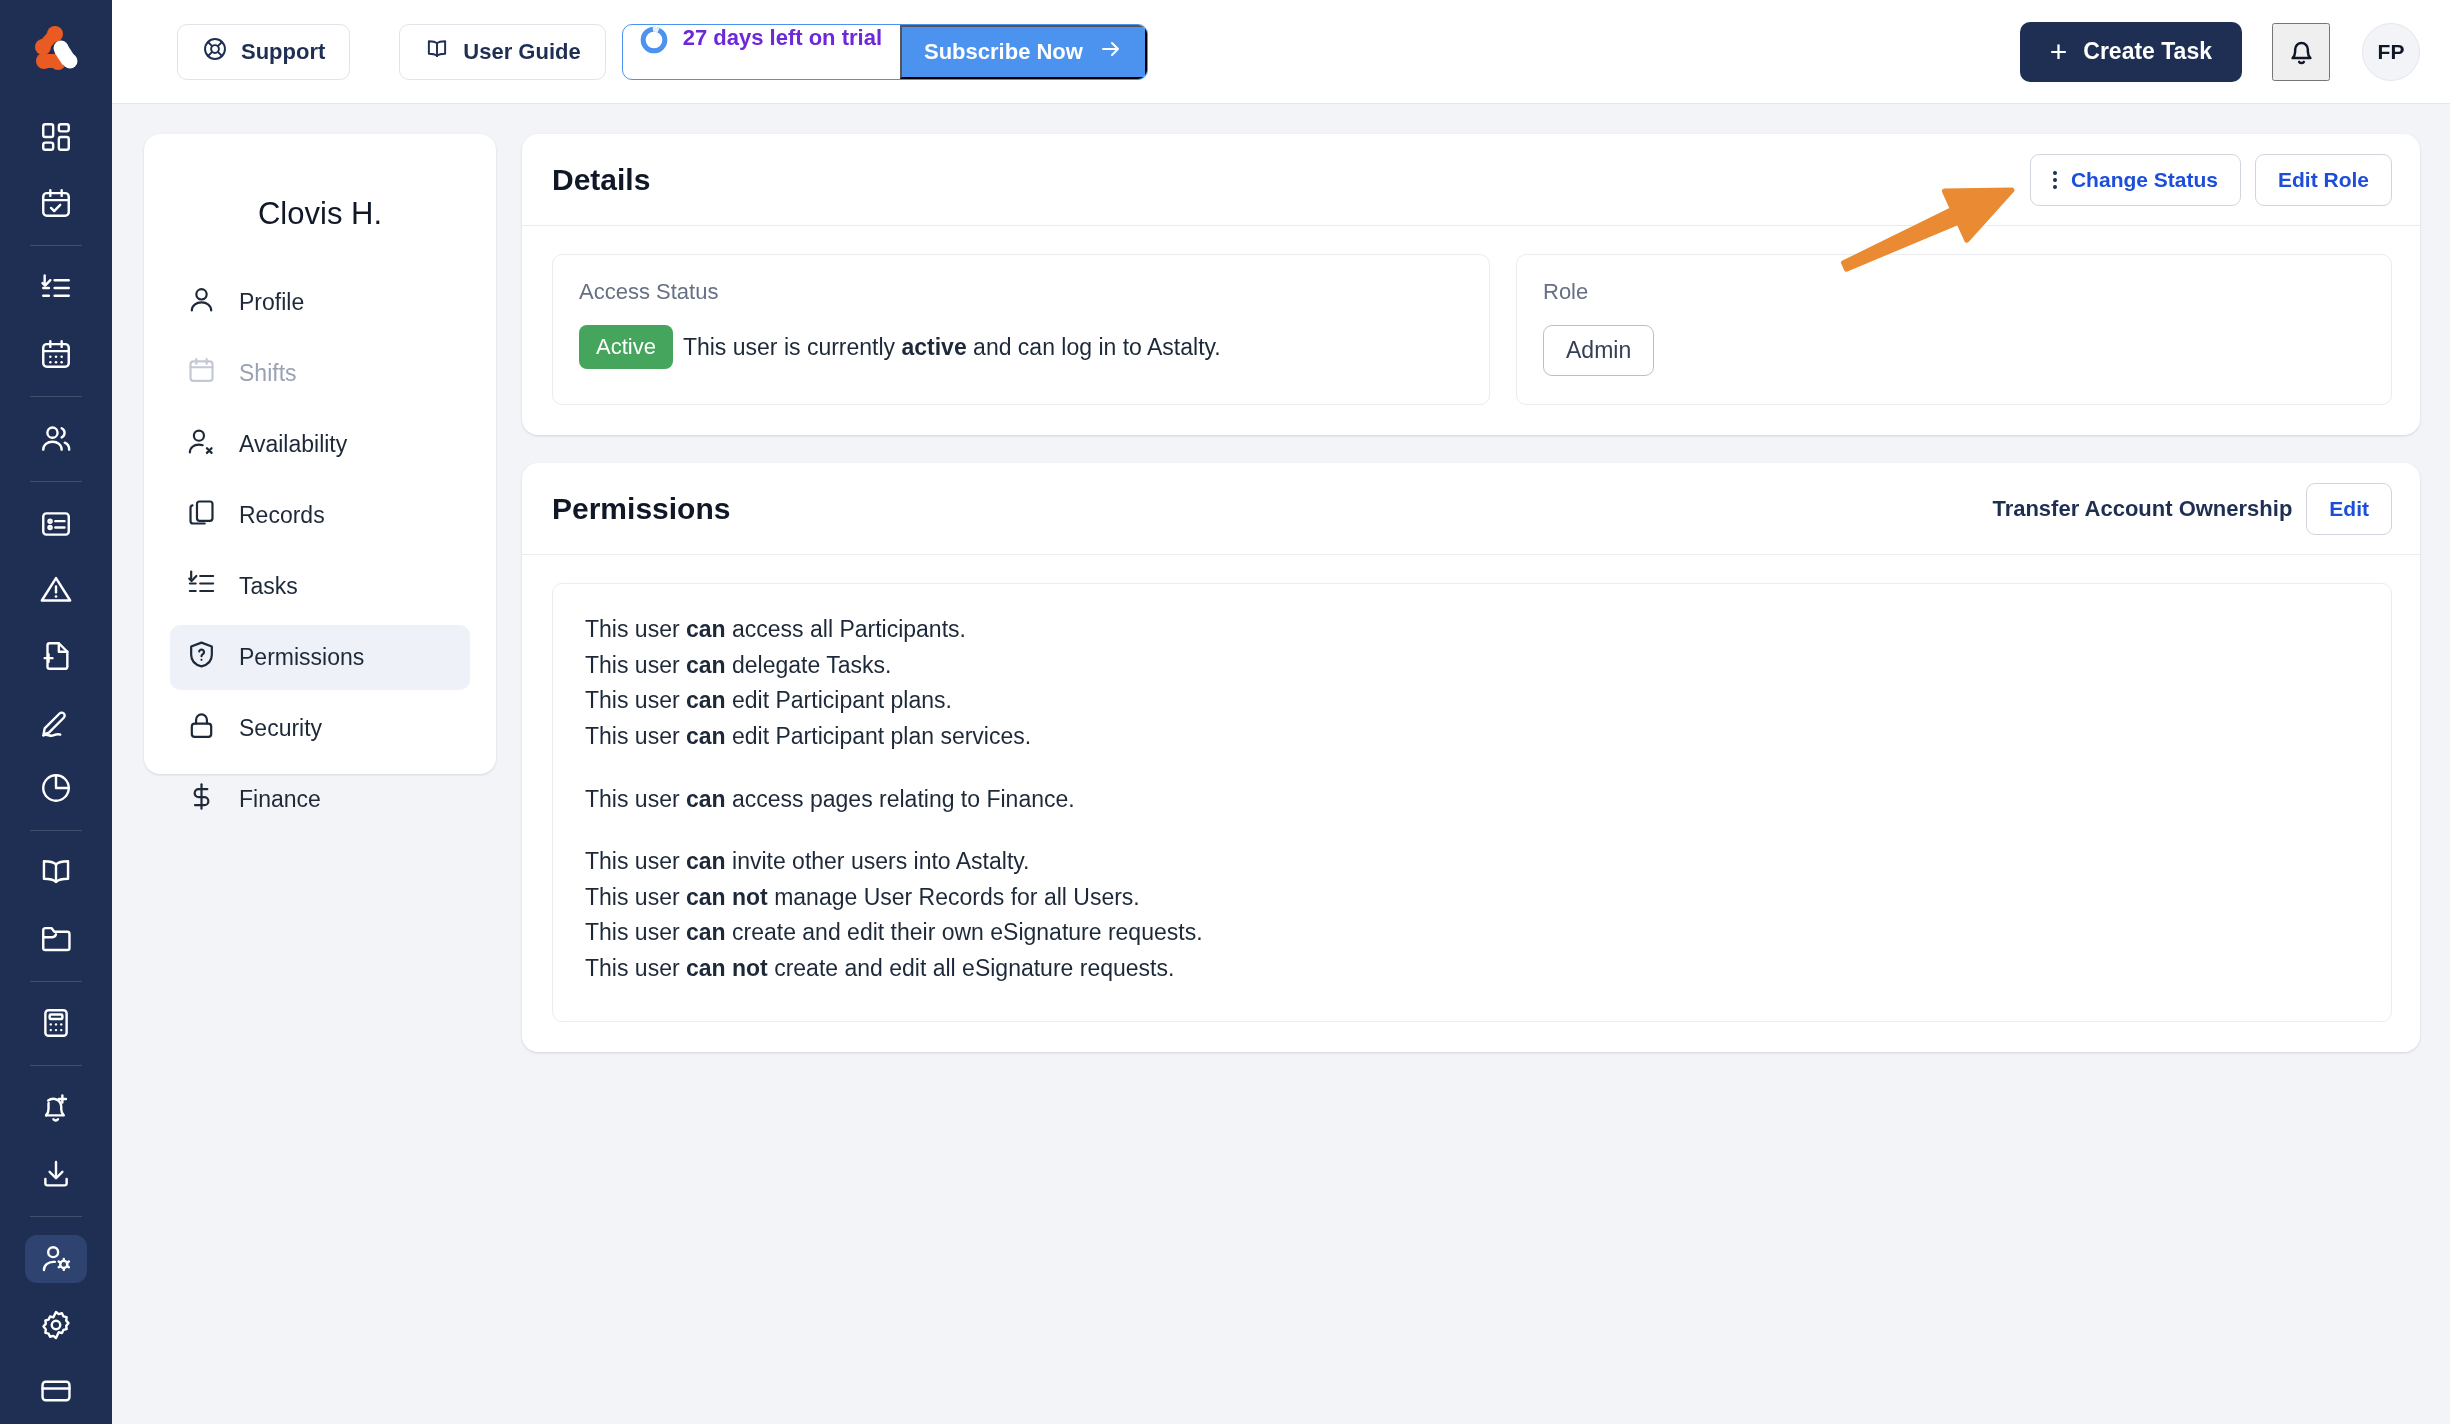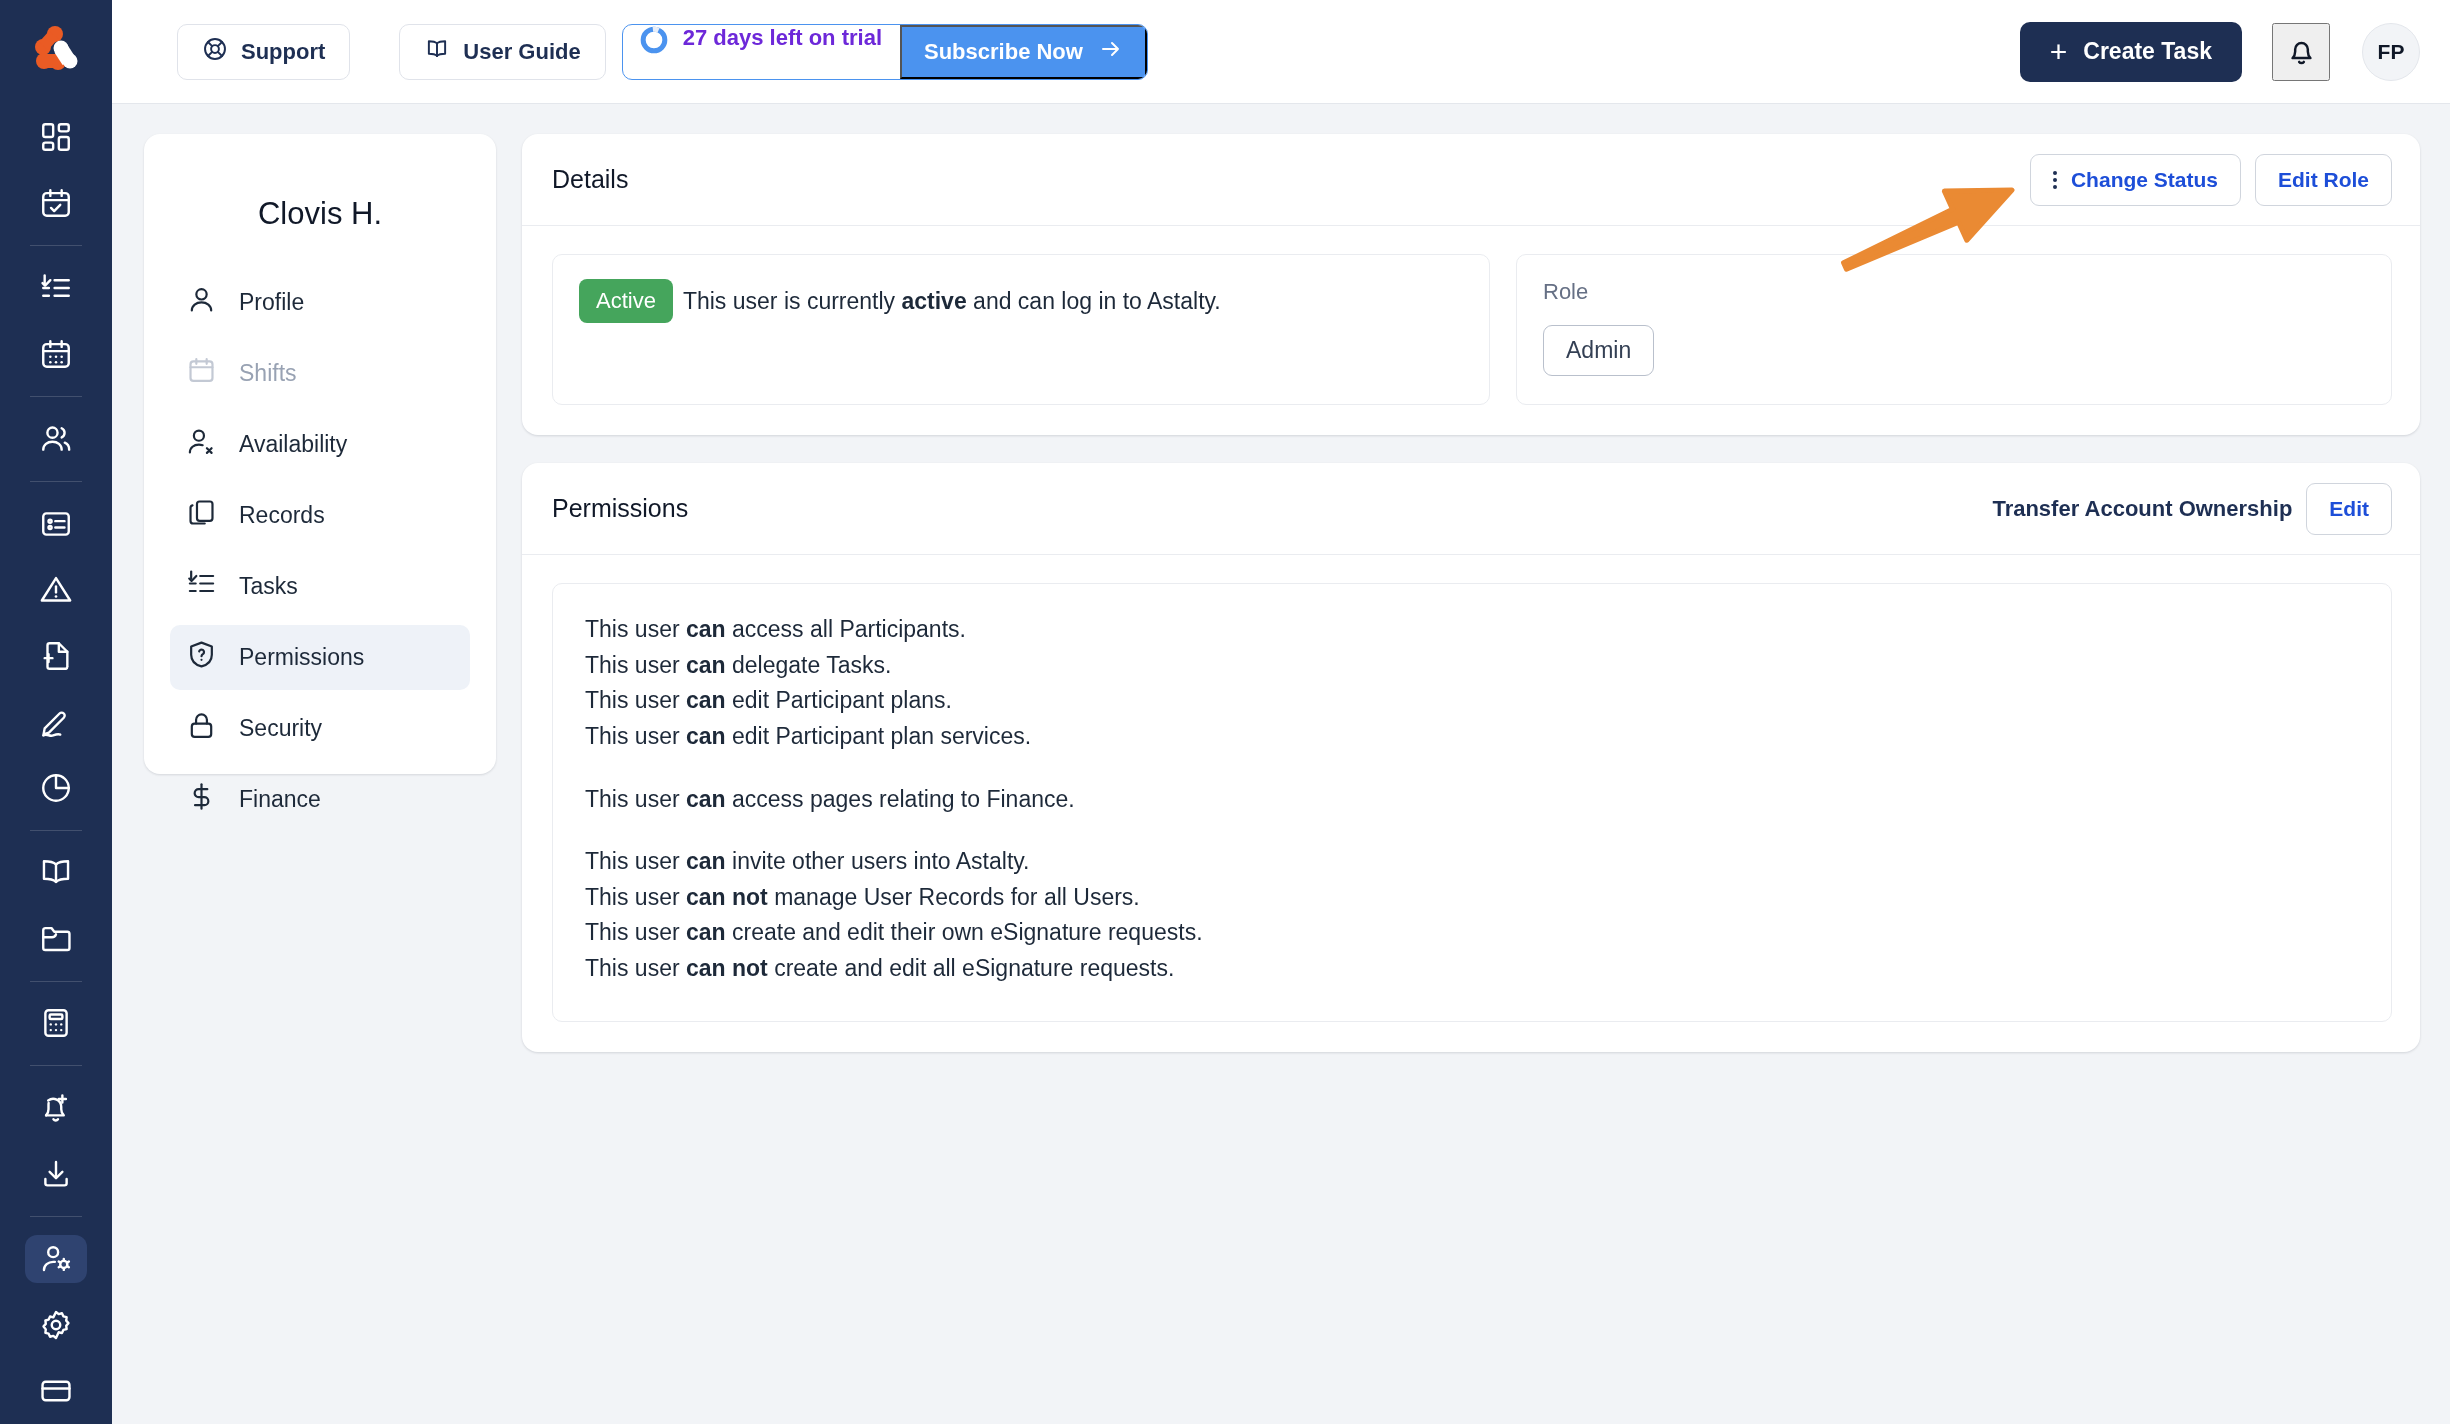--- a/index.html
+++ b/index.html
@@ -108,21 +108,21 @@
   
   .content { flex: 1; display: flex; flex-direction: column; gap: 28px; min-width: 0; }
   .panel {
     background: #fff; border-radius: 16px;
     box-shadow: 0 1px 3px rgba(16,24,40,0.09), 0 1px 2px rgba(16,24,40,0.05);
   }
   .panel-head {
     height: 92px; display: flex; align-items: center; justify-content: space-between;
     padding: 0 28px 0 30px; border-bottom: 1px solid #eaecf0;
   }
-  .panel-title { font-size: 25px; font-weight: 400; color: #101828; }
+  .panel-title { font-size: 30px; font-weight: 700; color: #101828; }
   .head-actions { display: flex; align-items: center; gap: 14px; }
   .ghost-btn {
     height: 52px; border: 1px solid #d0d5dd; border-radius: 9px; background: #fff;
     color: #1d4ed8; font-size: 21px; font-weight: 700;
     display: flex; align-items: center; gap: 14px; padding: 0 22px; white-space: nowrap;
   }
   .kebab { display: flex; flex-direction: column; gap: 3px; align-items: center; }
   .kebab i { width: 4px; height: 4px; border-radius: 50%; background: #1e2f53; display: block; }
   .link-btn { font-size: 22px; font-weight: 700; color: #1e2f53; white-space: nowrap; }
 
@@ -521,20 +521,21 @@
               </button>
               <button class="ghost-btn">
                 <span>Edit Role</span>
               </button>
             </div>
           </div>
           <div class="panel-body">
             <div class="cards-row">
 
               <div class="subcard access">
+                <div class="sub-label">Access Status</div>
                 <div class="status-line">
                   <span class="badge-active">Active</span>
                   <span class="status-text"><span>This user is currently </span><b>active</b><span> and can log in to Astalty.</span></span>
                 </div>
               </div>
 
               <div class="subcard role">
                 <div class="sub-label">Role</div>
                 <div class="role-pill">Admin</div>
               </div>

